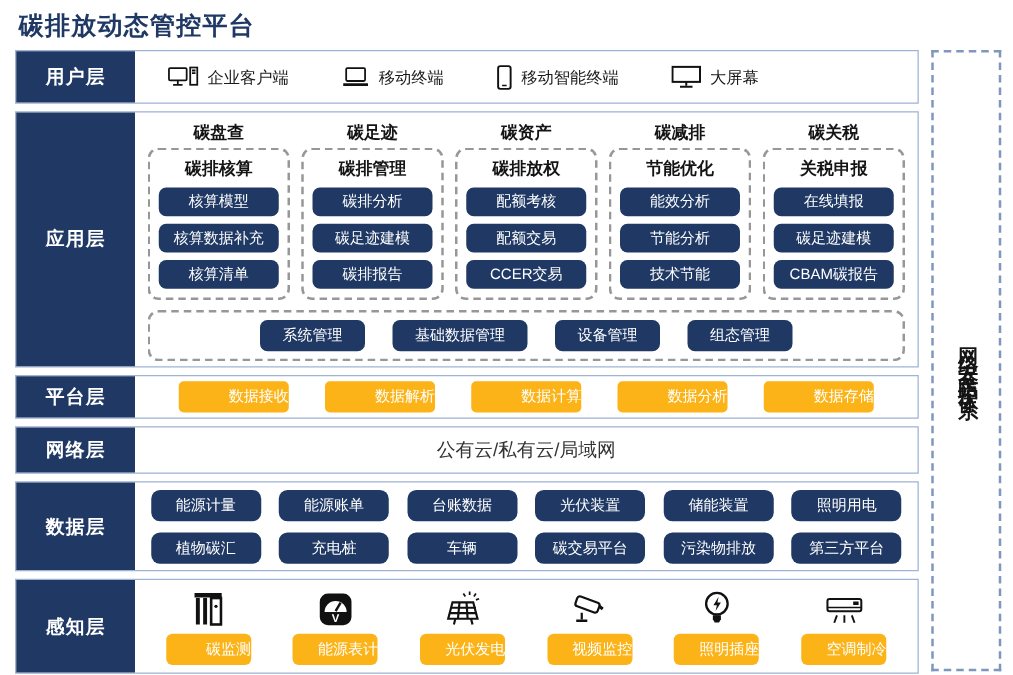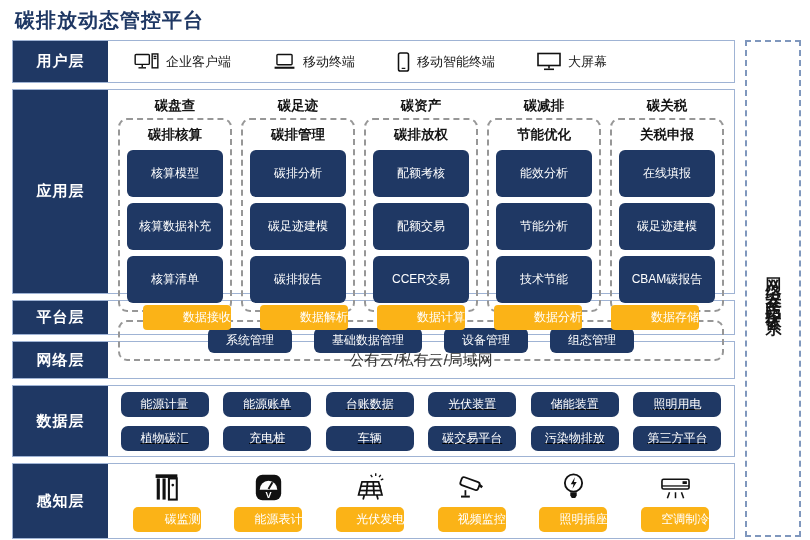--- a/index.html
+++ b/index.html
@@ -20,37 +20,37 @@
 
   
   .row-app { height:205px; }
   .app-content { padding:7px 10px 8px; height:100%; }
   .app-cols { display:flex; gap:9px; }
   .app-col { flex:1; min-width:0; }
   .app-col-header { text-align:center; font-weight:bold; font-size:13.5px; color:#141414; margin-bottom:3px; }
   .dashed-box { border:2px dashed #979797; border-radius:9px; }
   .app-col-box { padding:4px 7px 7px; }
   .app-col-sub { text-align:center; font-weight:bold; font-size:13.5px; color:#141414; margin:2px 0 3px; }
-  .btn-navy { background:#1f3864; color:#fff; font-size:12px; border-radius:6px; text-align:center; padding:15px 2px; white-space:nowrap; overflow:hidden; }
+  .btn-navy { background:#1f3864; color:#fff; font-size:12px; border-radius:6px; text-align:center; padding:3px 2px; white-space:nowrap; overflow:hidden; }
   .app-col-box .btn-navy { display:block; margin:6px 0 0; }
   .mgmt-box { margin-top:8px; padding:6px 10px; display:flex; justify-content:center; gap:22px; }
   .mgmt-box .btn-navy { padding:4px 18px; }
 
   
   .row-platform { height:35px; }
   .platform-items { height:100%; display:flex; align-items:center; justify-content:space-evenly; padding:0 6px; }
   .btn-yellow { background:#fbb317; color:#fff; font-size:12px; border-radius:4px; text-align:right; padding:4px 0; width:88px; }
 
   
   .row-network { height:38px; }
   .network-text { height:100%; display:flex; align-items:center; justify-content:center; font-size:15px; color:#333; }
 
   
   .row-data { height:72px; }
-  .data-grid { height:100%; display:grid; grid-template-columns:repeat(6,88px); justify-content:space-evenly; align-content:center; gap:9px 10px; padding:0 8px;text-decoration:underline; }
+  .data-grid { height:100%; display:grid; grid-template-columns:repeat(6,88px); justify-content:space-evenly; align-content:center; gap:9px 10px; padding:0 8px; }
   .data-grid .btn-navy { border-radius:7px; padding:4px 0; }
 
   
   .row-perception { height:76px; margin-bottom:0; }
   .perc-grid { height:100%; display:grid; grid-template-columns:repeat(6,1fr); align-items:center; padding:4px 8px 6px; }
   .perc-item { display:flex; flex-direction:column; align-items:center; }
   .perc-icon { height:34px; display:flex; align-items:flex-end; justify-content:center; }
   .perc-item .btn-yellow { width:68px; margin-top:5px; border-radius:5px; }
 
   

